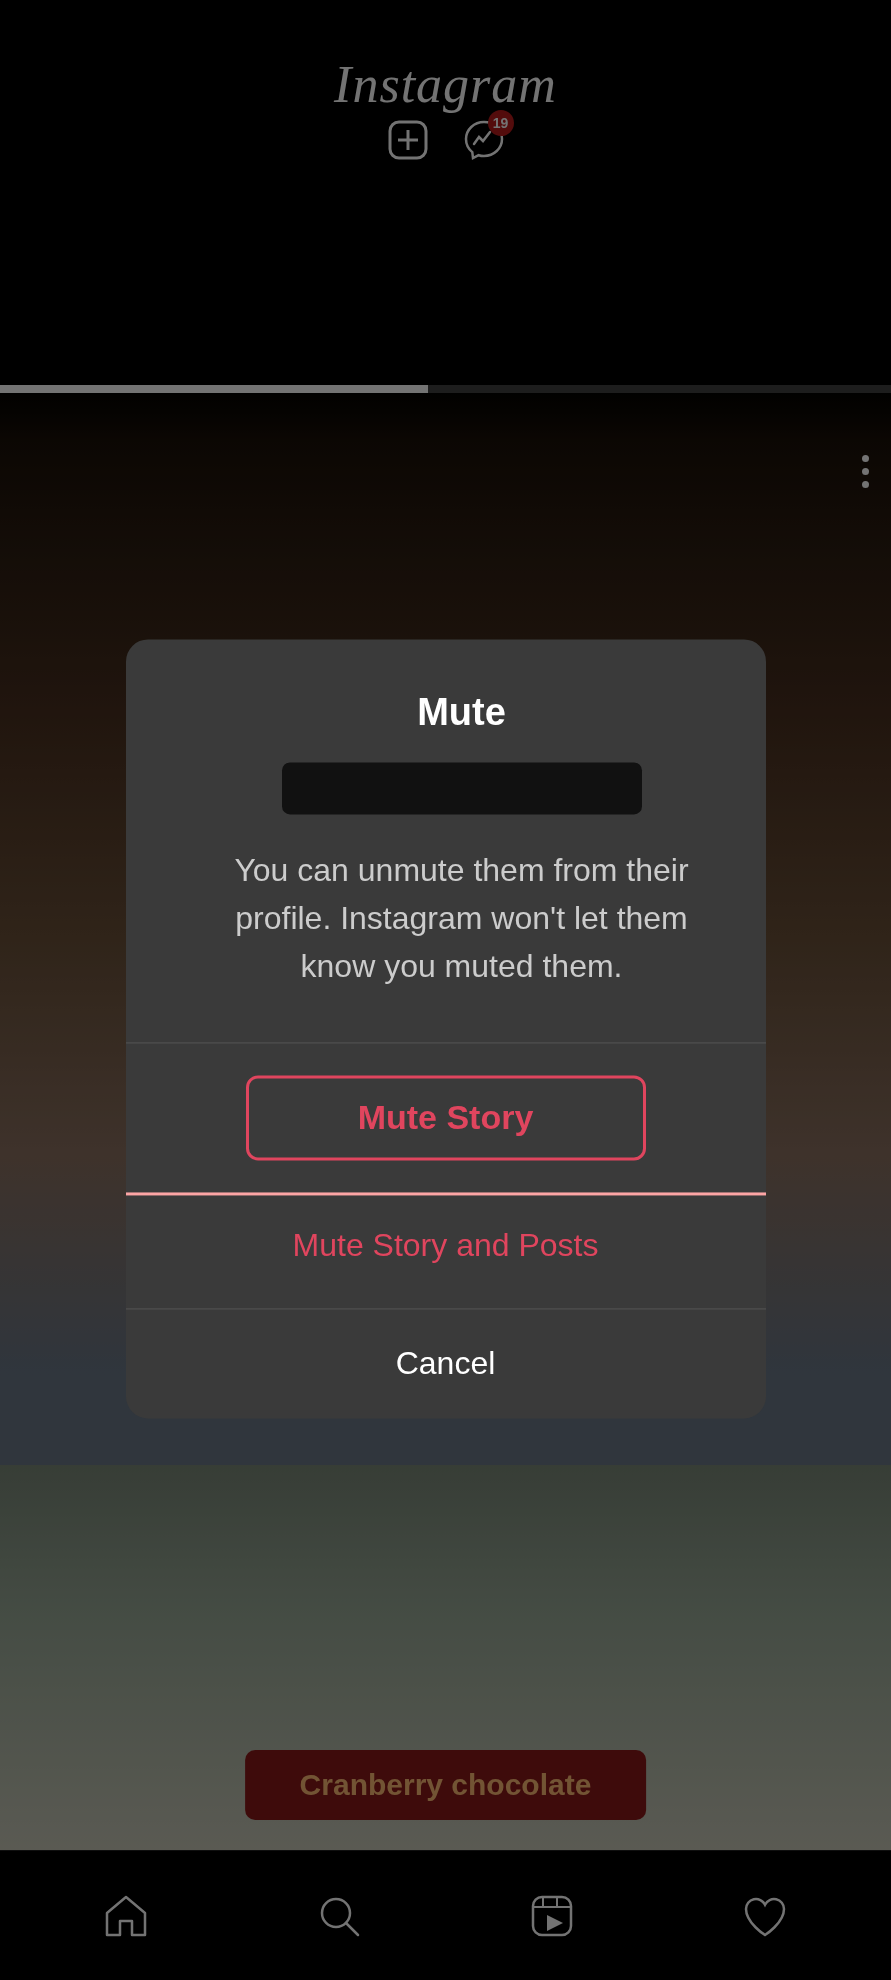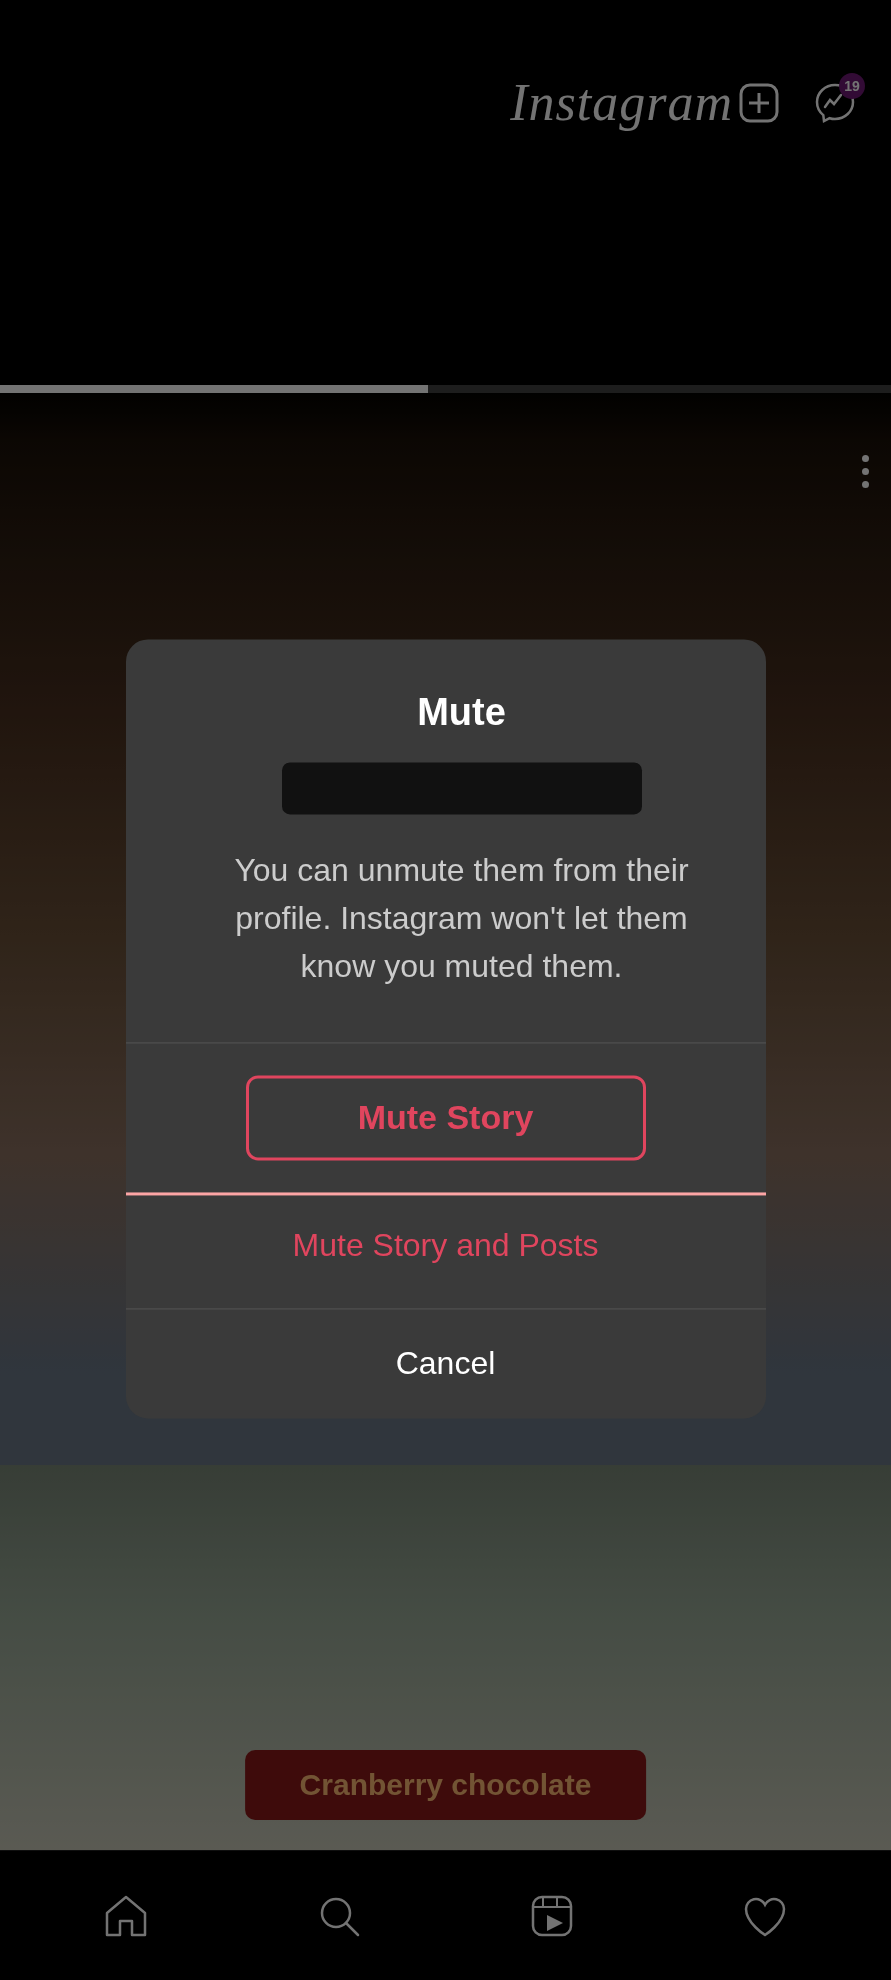--- a/index.html
+++ b/index.html
@@ -22,23 +22,24 @@
     }
 
     
     .top-bar {
       position: absolute;
       top: 0; left: 0; right: 0;
       height: 185px;
       background: #000;
       display: flex;
       align-items: center;
-      justify-content: flex-end;
-      padding: 40px 30px 20px;
+      justify-content: space-between;
+      padding: 55px 30px 20px;
       z-index: 2;
+      flex-direction: column;
     }
 
     .instagram-logo {
       color: #fff;
       font-size: 52px;
       font-family: 'Georgia', serif;
       font-style: italic;
       font-weight: 300;
       letter-spacing: 1px;
     }
@@ -57,21 +58,21 @@
       justify-content: center;
       color: #fff;
       font-size: 32px;
       position: relative;
     }
 
     .notification-badge {
       position: absolute;
       top: -4px;
       right: -4px;
-      background: #701a75;
+      background: #b91c1c;
       color: #fff;
       border-radius: 50%;
       width: 26px;
       height: 26px;
       display: flex;
       align-items: center;
       justify-content: center;
       font-size: 14px;
       font-weight: 700;
     }

